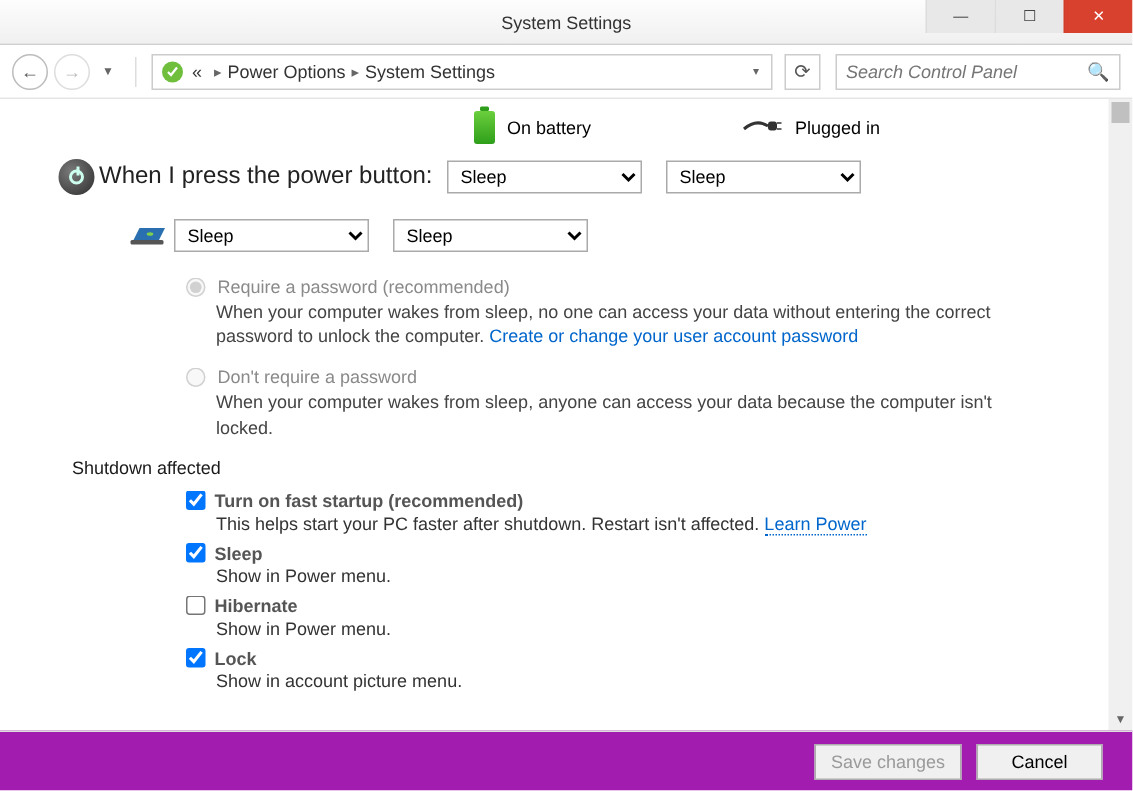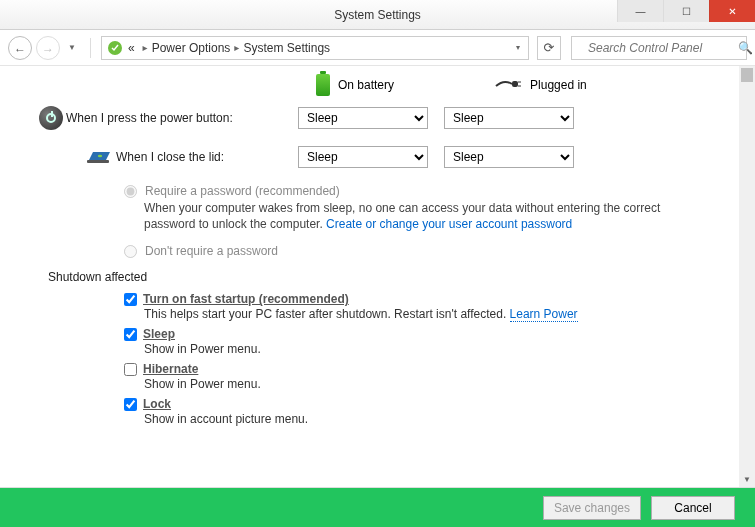--- a/index.html
+++ b/index.html
@@ -82,22 +82,22 @@
     }
     .breadcrumb .sep { margin:0 4px; color:#666; font-size:10px;}
     .breadcrumb .dd { margin-left:auto; color:#666; font-size:8px; padding:0 4px;}
     .refresh-btn {
       width:24px; height:24px; border:1px solid #ccc; margin-left:4px;
       display:flex; align-items:center; justify-content:center; color:#555;
       font-size:13px;
       background:#fff;
     }
     .searchbox {
-      width:176px; height:24px; border:1px solid #ccc; margin-left:6px;
-      display:flex; align-items:center; padding:0 16px; color:#888;
+      width:190px; height:24px; border:1px solid #ccc; margin-left:6px;
+      display:flex; align-items:center; padding:0 6px; color:#888;
       background:#fff;
       justify-content:space-between;
     }
     .searchbox input {
       border:none; outline:none; font-size:12px; color:#555; width:150px;
       font-style:italic;
     }
     .content-wrap {
       height: calc(527px - 30px - 36px - 40px);
       overflow-y: auto;
@@ -130,21 +130,21 @@
     }
     .col-headers .batt-icon::before { content:""; position:absolute; top:-3px; left:4px; width:6px; height:3px; background:#2e9e1a; border-radius:1px;}
     .col-headers .plug-icon svg { width:28px; height:14px; }
     .setting-row {
       display:flex; align-items:center; margin-bottom:16px;
     }
     .setting-row .icon-cell {
       width:30px; display:flex; justify-content:center;
     }
     .setting-row .label {
-      width:232px; font-size:12px; color:#222;
+      width:232px; font-size:16px; color:#222;
     }
     .setting-row select {
       width:130px; height:22px; border:1px solid #aaa; background:#fff;
       font-size:12px; padding:0 4px; margin-right:16px;
     }
     .power-icon {
       width:24px; height:24px; border-radius:50%;
       background: radial-gradient(circle at 35% 35%, #7a7a7a, #2c2c2c);
       display:flex; align-items:center; justify-content:center;
     }
@@ -154,29 +154,29 @@
     .section-header {
       font-size:12px; color:#1a1a1a; margin:10px 0 8px 12px;
     }
     .option-block { margin-left:88px; margin-bottom:12px; }
     .radio-row { display:flex; align-items:center; gap:8px; color:#777; }
     .radio-row input[type=radio]{ width:13px; height:13px; }
     .desc { color:#444; margin-top:2px; margin-left:20px; max-width:520px; line-height:1.35;}
     .desc a, .linklike { color:#0066cc; cursor:pointer;}
     .dotted { border-bottom:1px dotted #0066cc; text-decoration:none;}
     .check-row {
-      display:flex; align-items:center; gap:6px; color:#555; margin-left:88px; margin-top:6px;text-decoration:underline;
+      display:flex; align-items:center; gap:6px; color:#555; margin-left:88px; margin-top:6px;
     }
     .check-row input { width:13px; height:13px; }
     .subdesc { color:#333; margin-left:108px; margin-top:1px; }
     .bottom-bar {
       height:40px; border-top:1px solid #ddd;
       display:flex; align-items:center; justify-content:flex-end;
       padding:0 20px; gap:10px;
-      background:#22c55e;
+      background:#a21caf;
       position:absolute; bottom:0; left:0; right:0;
     }
     .btn {
       min-width:84px; height:24px; border:1px solid #adadad; background:#f0f0f0;
       font-size:12px; display:flex; align-items:center; justify-content:center;
       padding:0 10px;
     }
     .btn.disabled { color:#9a9a9a; }
     .bold { font-weight:600; color:#555;}
     .grey-label { color:#8a8a8a; }
@@ -263,41 +263,41 @@
   <div class="setting-row">
     <div class="icon-cell" style="padding-left:50px; width:80px; justify-content:flex-start;">
       <span class="lid-icon">
         <svg viewBox="0 0 26 18">
             <path d="M3 13 L20 13 L24 5 L7 5 Z" fill="#2a6fb0"></path>
             <ellipse cx="14" cy="9" rx="2.2" ry="1.2" fill="#7fd04c"></ellipse>
             <rect x="1" y="13" width="22" height="3" rx="1" fill="#555"></rect>
           </svg>
       </span>
     </div>
-    <div class="label" style="width:182px">When I close the lid:</div>
     <select><option>Sleep</option></select>
     <select><option>Sleep</option></select>
   </div>
 
 
   <div class="option-block">
     <div class="radio-row">
       <input type="radio" checked="" disabled="" style="">
       <span class="grey-label">Require a password (recommended)</span>
     </div>
     <div class="desc">
       <span>When your computer wakes from sleep, no one can access your data without entering the correct password to unlock the computer. </span><a class="linklike">Create or change your user account password</a>
     </div>
   </div>
 
   <div class="option-block">
     <div class="radio-row">
       <input type="radio" disabled="" style="">
       <span class="grey-label">Don't require a password</span>
     </div>
+    <div class="desc">When your computer wakes from sleep, anyone can access your data because the computer isn't locked.</div>
   </div>
 
   <div class="section-header">Shutdown affected</div>
 
   <div class="check-row">
     <input type="checkbox" checked="" style="">
     <span class="bold">Turn on fast startup (recommended)</span>
   </div>
   <div class="subdesc">
     <span>This helps start your PC faster after shutdown. Restart isn't affected. </span><a class="linklike dotted">Learn Power</a>

